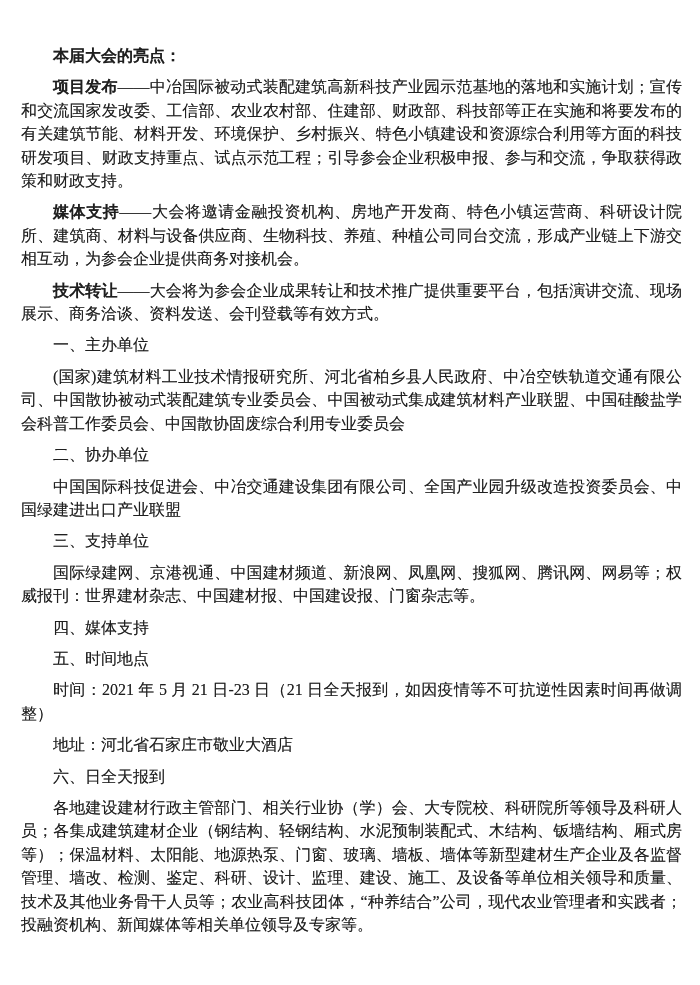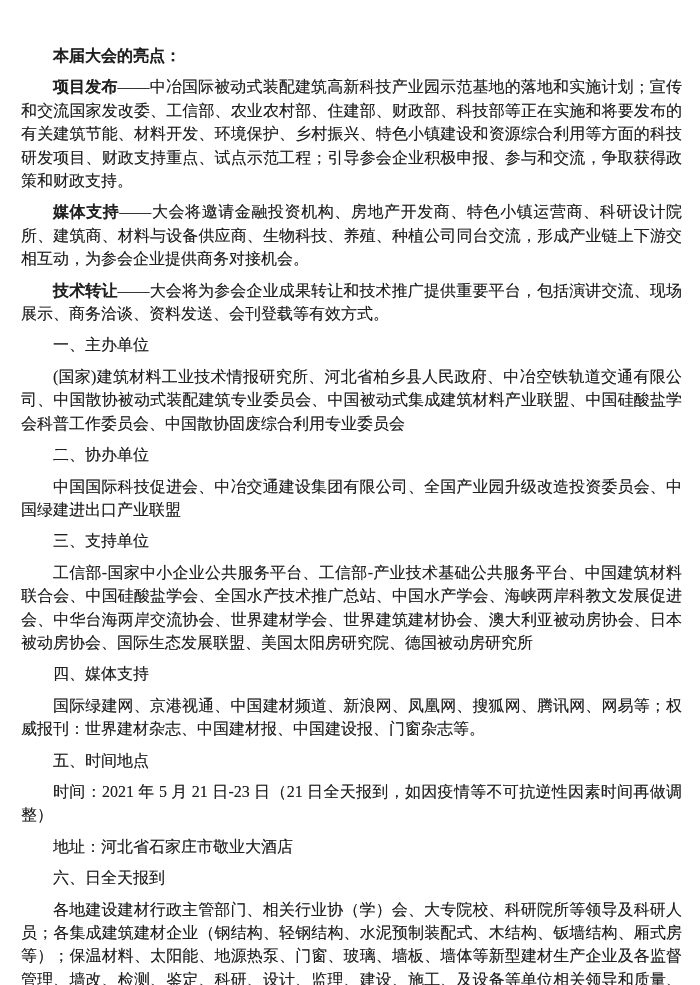--- a/index.html
+++ b/index.html
@@ -49,24 +49,23 @@
 
   <p class="para"><span class="lead-label">技术转让</span><span>——大会将为参会企业成果转让和技术推广提供重要平台，包括演讲交流、现场展示、商务洽谈、资料发送、会刊登载等有效方式。</span></p>
 
   <p class="para heading">一、主办单位</p>
   <p class="para">(国家)建筑材料工业技术情报研究所、河北省柏乡县人民政府、中冶空铁轨道交通有限公司、中国散协被动式装配建筑专业委员会、中国被动式集成建筑材料产业联盟、中国硅酸盐学会科普工作委员会、中国散协固废综合利用专业委员会</p>
 
   <p class="para heading">二、协办单位</p>
   <p class="para">中国国际科技促进会、中冶交通建设集团有限公司、全国产业园升级改造投资委员会、中国绿建进出口产业联盟</p>
 
   <p class="para heading">三、支持单位</p>
-  <p class="para">工信部-国家中小企业公共服务平台、工信部-产业技术基础公共服务平台、中国建筑材料联合会、中国硅酸盐学会、全国水产技术推广总站、中国水产学会、海峡两岸科教文发展促进会、中华台海两岸交流协会、世界建材学会、世界建筑建材协会、澳大利亚被动房协会、日本被动房协会、国际生态发展联盟、美国太阳房研究院、德国被动房研究所</p>
 
+  <p class="para">国际绿建网、京港视通、中国建材频道、新浪网、凤凰网、搜狐网、腾讯网、网易等；权威报刊：世界建材杂志、中国建材报、中国建设报、门窗杂志等。</p>
   <p class="para heading">四、媒体支持</p>
-  <p class="para">国际绿建网、京港视通、中国建材频道、新浪网、凤凰网、搜狐网、腾讯网、网易等；权威报刊：世界建材杂志、中国建材报、中国建设报、门窗杂志等。</p>
 
   <p class="para heading">五、时间地点</p>
   <p class="para">时间：2021 年 5 月 21 日-23 日（21 日全天报到，如因疫情等不可抗逆性因素时间再做调整）</p>
   <p class="para">地址：河北省石家庄市敬业大酒店</p>
 
   <p class="para heading">六、日全天报到</p>
   <p class="para">各地建设建材行政主管部门、相关行业协（学）会、大专院校、科研院所等领导及科研人员；各集成建筑建材企业（钢结构、轻钢结构、水泥预制装配式、木结构、钣墙结构、厢式房等）；保温材料、太阳能、地源热泵、门窗、玻璃、墙板、墙体等新型建材生产企业及各监督管理、墙改、检测、鉴定、科研、设计、监理、建设、施工、及设备等单位相关领导和质量、技术及其他业务骨干人员等；农业高科技团体，“种养结合”公司，现代农业管理者和实践者；投融资机构、新闻媒体等相关单位领导及专家等。</p>
 
 </div>
 

